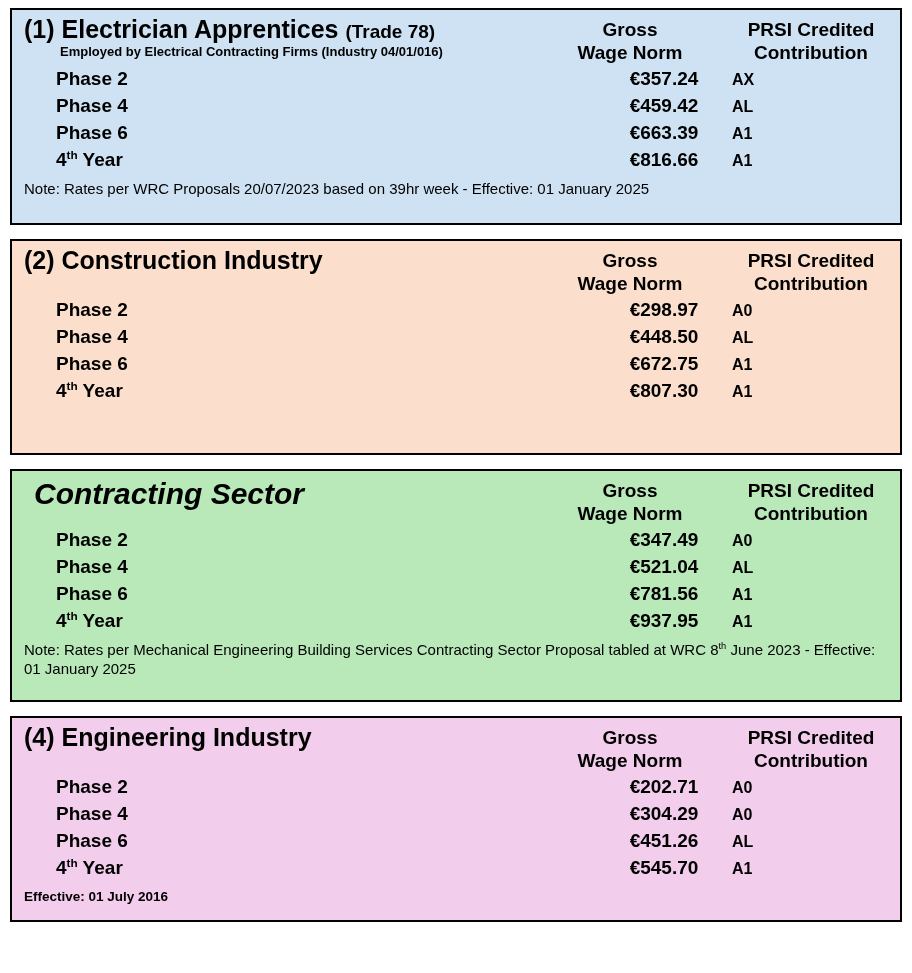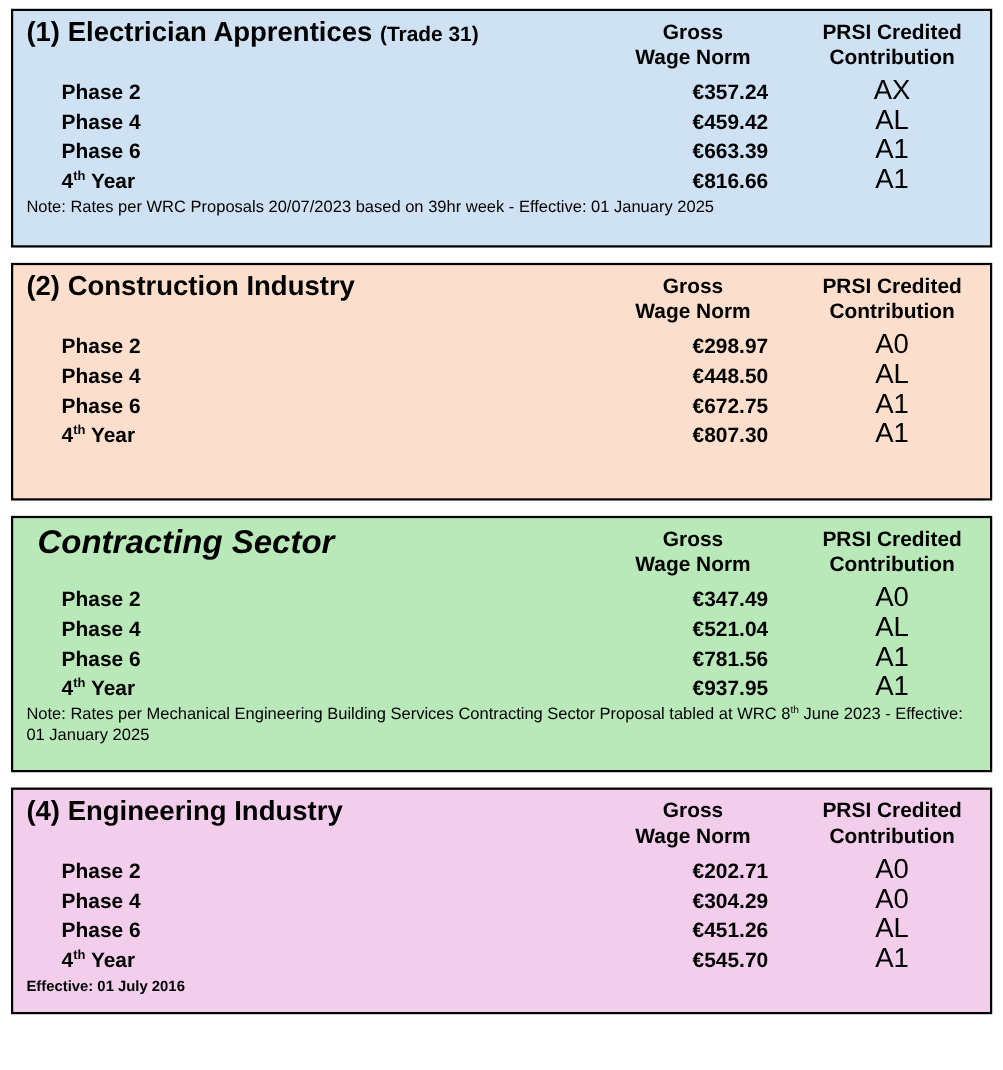--- a/index.html
+++ b/index.html
@@ -98,23 +98,23 @@
     padding-left: 32px;
   }
   .row .amount {
     width: 136px;
     text-align: center;
     font-size: 19px;
     font-weight: bold;
   }
   .row .prsi {
     width: 158px;
-    text-align: center;
-    font-size: 25px;
-    font-weight: normal;
+    text-align: left;
+    font-size: 16px;
+    font-weight: bold;
   }
   sup {
     font-size: 0.62em;
     vertical-align: super;
     line-height: 0;
   }
   .note {
     font-size: 15px;
     font-weight: normal;
     line-height: 1.22;
@@ -131,22 +131,23 @@
 <body>
 
 <div class="page">
 
   <div class="card card-1">
     <div class="head-row">
       <div class="title-block">
         <div class="title">
           <span>(1)</span>
           <span>Electrician Apprentices</span>
-          <span class="trade">(Trade 31)</span>
-        </div>
+          <span class="trade">(Trade 78)</span>
+        </div>
+        <div class="subtitle">Employed by Electrical Contracting Firms (Industry 04/01/016)</div>
       </div>
       <div class="col-heads">
         <div class="col-head gross">
           <div>Gross</div>
           <div>Wage Norm</div>
         </div>
         <div class="col-head prsi">
           <div>PRSI Credited</div>
           <div>Contribution</div>
         </div>

